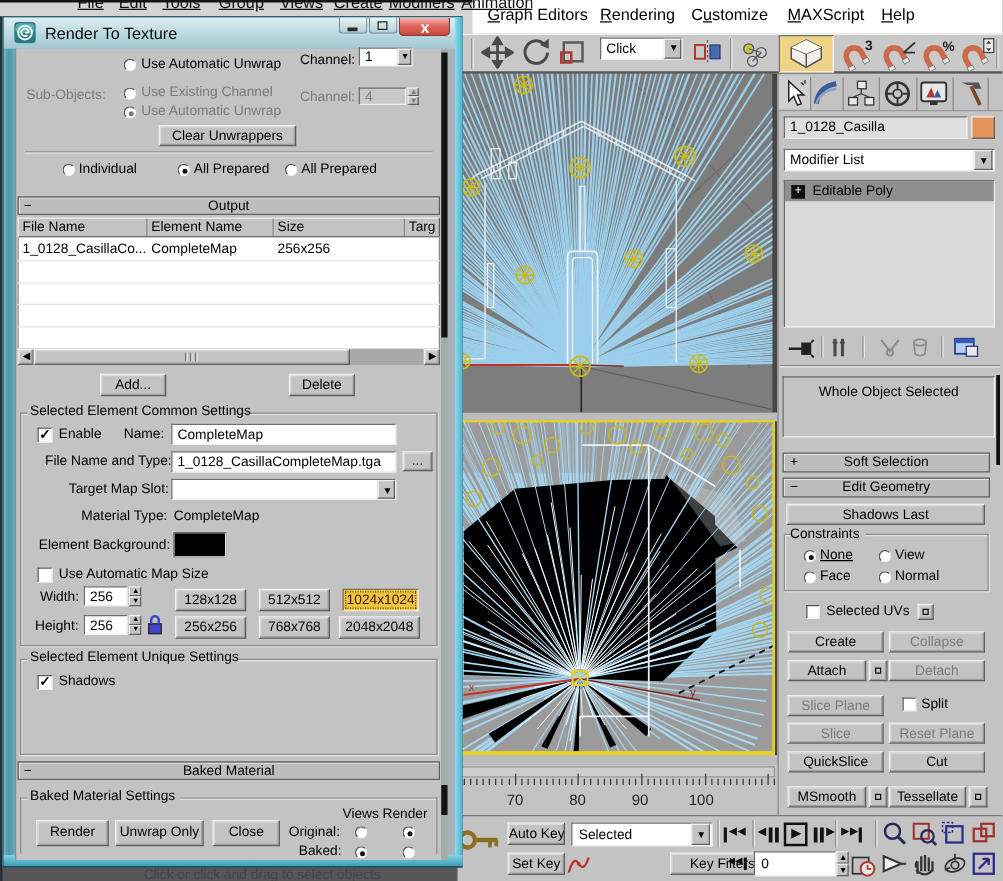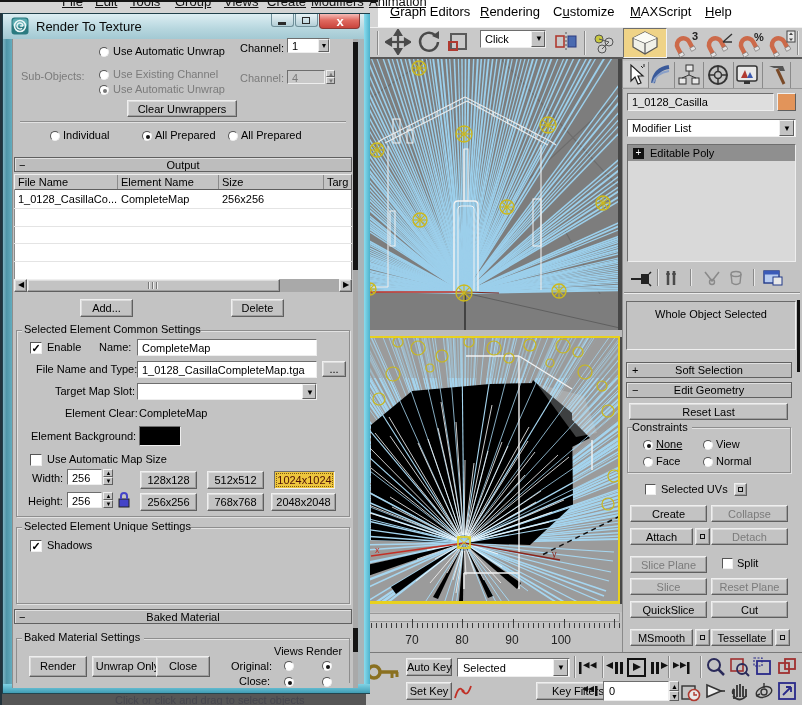--- a/index.html
+++ b/index.html
@@ -925,21 +925,21 @@
     <rect x="2" y="2" width="15" height="12" fill="#b8ccf0" stroke="#223a8a" stroke-width="1.4"></rect>
     <rect x="2" y="2" width="15" height="3.5" fill="#3a5ab8"></rect>
     <rect x="11" y="8" width="9" height="8" fill="#e8e8e8" stroke="#223a8a"></rect>
   </svg>
 <div class="" style="left:624px;top:292px;width:176px;height:1px;background:#8a8a8a;"></div>
 <div class="" style="left:624px;top:293px;width:176px;height:1px;background:#ececec;"></div>
 <div class="" style="left:626px;top:301px;width:170px;height:49px;background:#c3c3c3;border-top:1.5px solid #6a6a6a;border-left:1.5px solid #6a6a6a;border-right:1px solid #f0f0f0;border-bottom:1px solid #f0f0f0;"></div>
 <div class="" style="left:626px;top:308px;width:170px;height:13px;text-align:center;font-size:11px;color:#000;">Whole Object Selected</div>
 <div class="rollout" style="left:626px;top:362px;width:166px;height:16px;"><span style="position:absolute;left:5px;top:1px;font-size:11px">+</span><span style="position:relative;top:1px">Soft Selection</span></div>
 <div class="rollout" style="left:626px;top:382px;width:166px;height:16px;"><span style="position:absolute;left:5px;top:1px;font-size:11px">−</span><span style="position:relative;top:1px">Edit Geometry</span></div>
-<div class="btn" style="left:629px;top:403px;width:159px;height:17px;"><span style="position:relative;top:2px">Reset Last</span></div>
+<div class="btn" style="left:629px;top:403px;width:159px;height:17px;"><span style="position:relative;top:2px">Shadows Last</span></div>
 <div class="etch" style="left:627px;top:427px;width:164px;height:46px;"></div>
 <div class="" style="left:632px;top:421px;width:60px;height:12px;background:#c3c3c3;font-size:11px;">Constraints</div>
 <div class="" style="left:643px;top:440px;width:10px;height:10px;border-radius:50%;background:#fff;border-top:1.5px solid #555;border-left:1.5px solid #555;border-right:1px solid #eee;border-bottom:1px solid #eee;">
     <div style="position:absolute;left:2.5px;top:2.5px;width:4px;height:4px;border-radius:50%;background:#111"></div>
   </div>
 <div class="t11" style="left:656px;top:438px;width:40px;height:13px;text-decoration:underline;">None</div>
 <div class="" style="left:703px;top:440px;width:10px;height:10px;border-radius:50%;background:#fff;border-top:1.5px solid #555;border-left:1.5px solid #555;border-right:1px solid #eee;border-bottom:1px solid #eee;"></div>
 <div class="t11" style="left:716px;top:438px;width:40px;height:13px;">View</div>
 <div class="" style="left:643px;top:457px;width:10px;height:10px;border-radius:50%;background:#fff;border-top:1.5px solid #555;border-left:1.5px solid #555;border-right:1px solid #eee;border-bottom:1px solid #eee;"></div>
 <div class="t11" style="left:656px;top:455px;width:40px;height:13px;">Face</div>
@@ -1195,21 +1195,21 @@
 <div class="t11" style="left:36px;top:363px;">File Name and Type:</div>
 <div class="sunk" style="left:137px;top:361px;width:180px;height:17px;padding-left:43px;">
     <span style="position:absolute;left:4px;top:2px">1_0128_CasillaCompleteMap.tga</span>
   </div>
 <div class="btn" style="left:322px;top:361px;width:24px;height:16px;"><span style="position:relative;top:1px">...</span></div>
 <div class="t11" style="left:55px;top:385px;">Target Map Slot:</div>
 <div class="sunk" style="left:137px;top:383px;width:180px;height:17px;"></div>
 <div class="arrbtn" style="left:302px;top:384px;width:14px;height:15px;">
     <span style="position:absolute;left:3px;top:3px;font-size:8px">▼</span>
   </div>
-<div class="t11" style="left:65px;top:407px;">Element Clear:</div>
+<div class="t11" style="left:65px;top:407px;">Material Type:</div>
 <div class="t11" style="left:139px;top:407px;">CompleteMap</div>
 <div class="t11" style="left:31px;top:430px;">Element Background:</div>
 <div style="left:139px;top:426px;width:42px;height:20px;background:#000;border-top:1px solid #6e6e6e;border-left:1px solid #6e6e6e;border-right:1px solid #eee;border-bottom:1px solid #eee;"></div>
 <div class="cbx" style="left:30px;top:454px;"></div>
 <div class="t11" style="left:47px;top:453px;">Use Automatic Map Size</div>
 <div class="t11" style="left:32px;top:472px;">Width:</div>
 <div class="sunk" style="left:67px;top:469px;width:35px;height:16px;">
     <span style="position:absolute;left:4px;top:2px">256</span>
   </div>
 <div class="arrbtn" style="left:103px;top:469px;width:10px;height:8px;">
@@ -1246,23 +1246,23 @@
 
 <div class="rollout" style="left:14px;top:609px;width:338px;height:15px;"><span style="position:absolute;left:4px;top:1px">−</span><span style="position:relative;top:1px">Baked Material</span></div>
 <div style="left:16px;top:638px;width:334px;height:1px;background:#8e8e8e;"></div>
 <div style="left:17px;top:639px;width:334px;height:1px;background:#e2e2e2;"></div>
 <div style="left:16px;top:638px;width:1px;height:45px;background:#8e8e8e;"></div>
 <div style="left:349px;top:638px;width:1px;height:45px;background:#8e8e8e;"></div>
 <div style="left:22px;top:631px;width:122px;height:13px;background:#c3c3c3;font-size:11px;color:#000;white-space:nowrap;padding-left:2px">Baked Material Settings</div>
 
 <div class="btn" style="left:29px;top:656px;width:58px;height:21px;"><span style="position:relative;top:3px">Render</span></div>
 <div class="btn" style="left:92px;top:656px;width:71px;height:21px;"><span style="position:relative;top:3px">Unwrap Only</span></div>
-<div class="btn" style="left:156px;top:656px;width:54px;height:21px;text-align:center;"><span style="position:relative;top:3px">Close</span></div>
+<div class="btn" style="left:170px;top:656px;width:54px;height:21px;text-align:center;"><span style="position:relative;top:3px">Close</span></div>
 <div class="t11" style="left:231px;top:660px;">Original:</div>
-<div class="t11" style="left:239px;top:675px;">Close:</div>
+<div class="t11" style="left:239px;top:675px;">Baked:</div>
 <div class="t11" style="left:274px;top:645px;">Views</div>
 <div class="t11" style="left:306px;top:645px;">Render</div>
 <div class="radio-u" style="left:284px;top:661px;"></div>
 <div class="radio-u" style="left:322px;top:661px;">
     <div style="position:absolute;left:2.5px;top:2.5px;width:4px;height:4px;border-radius:50%;background:#111"></div>
   </div>
 <div class="radio-u" style="left:284px;top:677px;">
     <div style="position:absolute;left:2.5px;top:2.5px;width:4px;height:4px;border-radius:50%;background:#111"></div>
   </div>
 <div class="radio-u" style="left:322px;top:677px;"></div>

